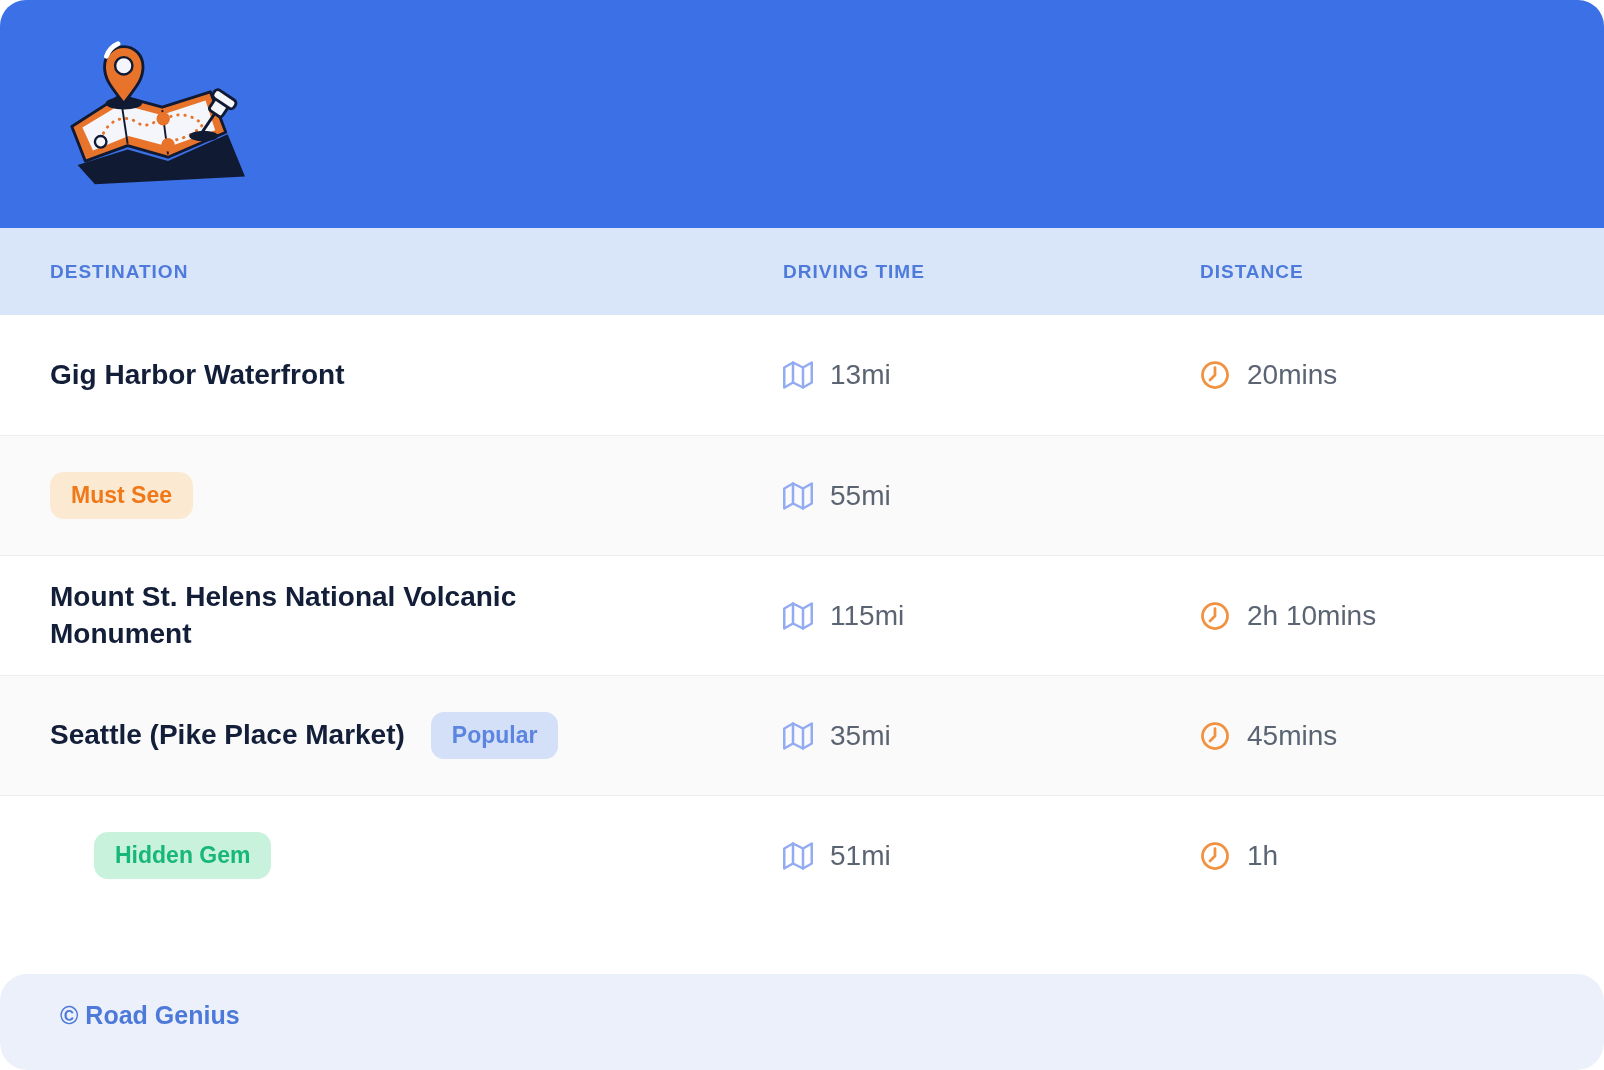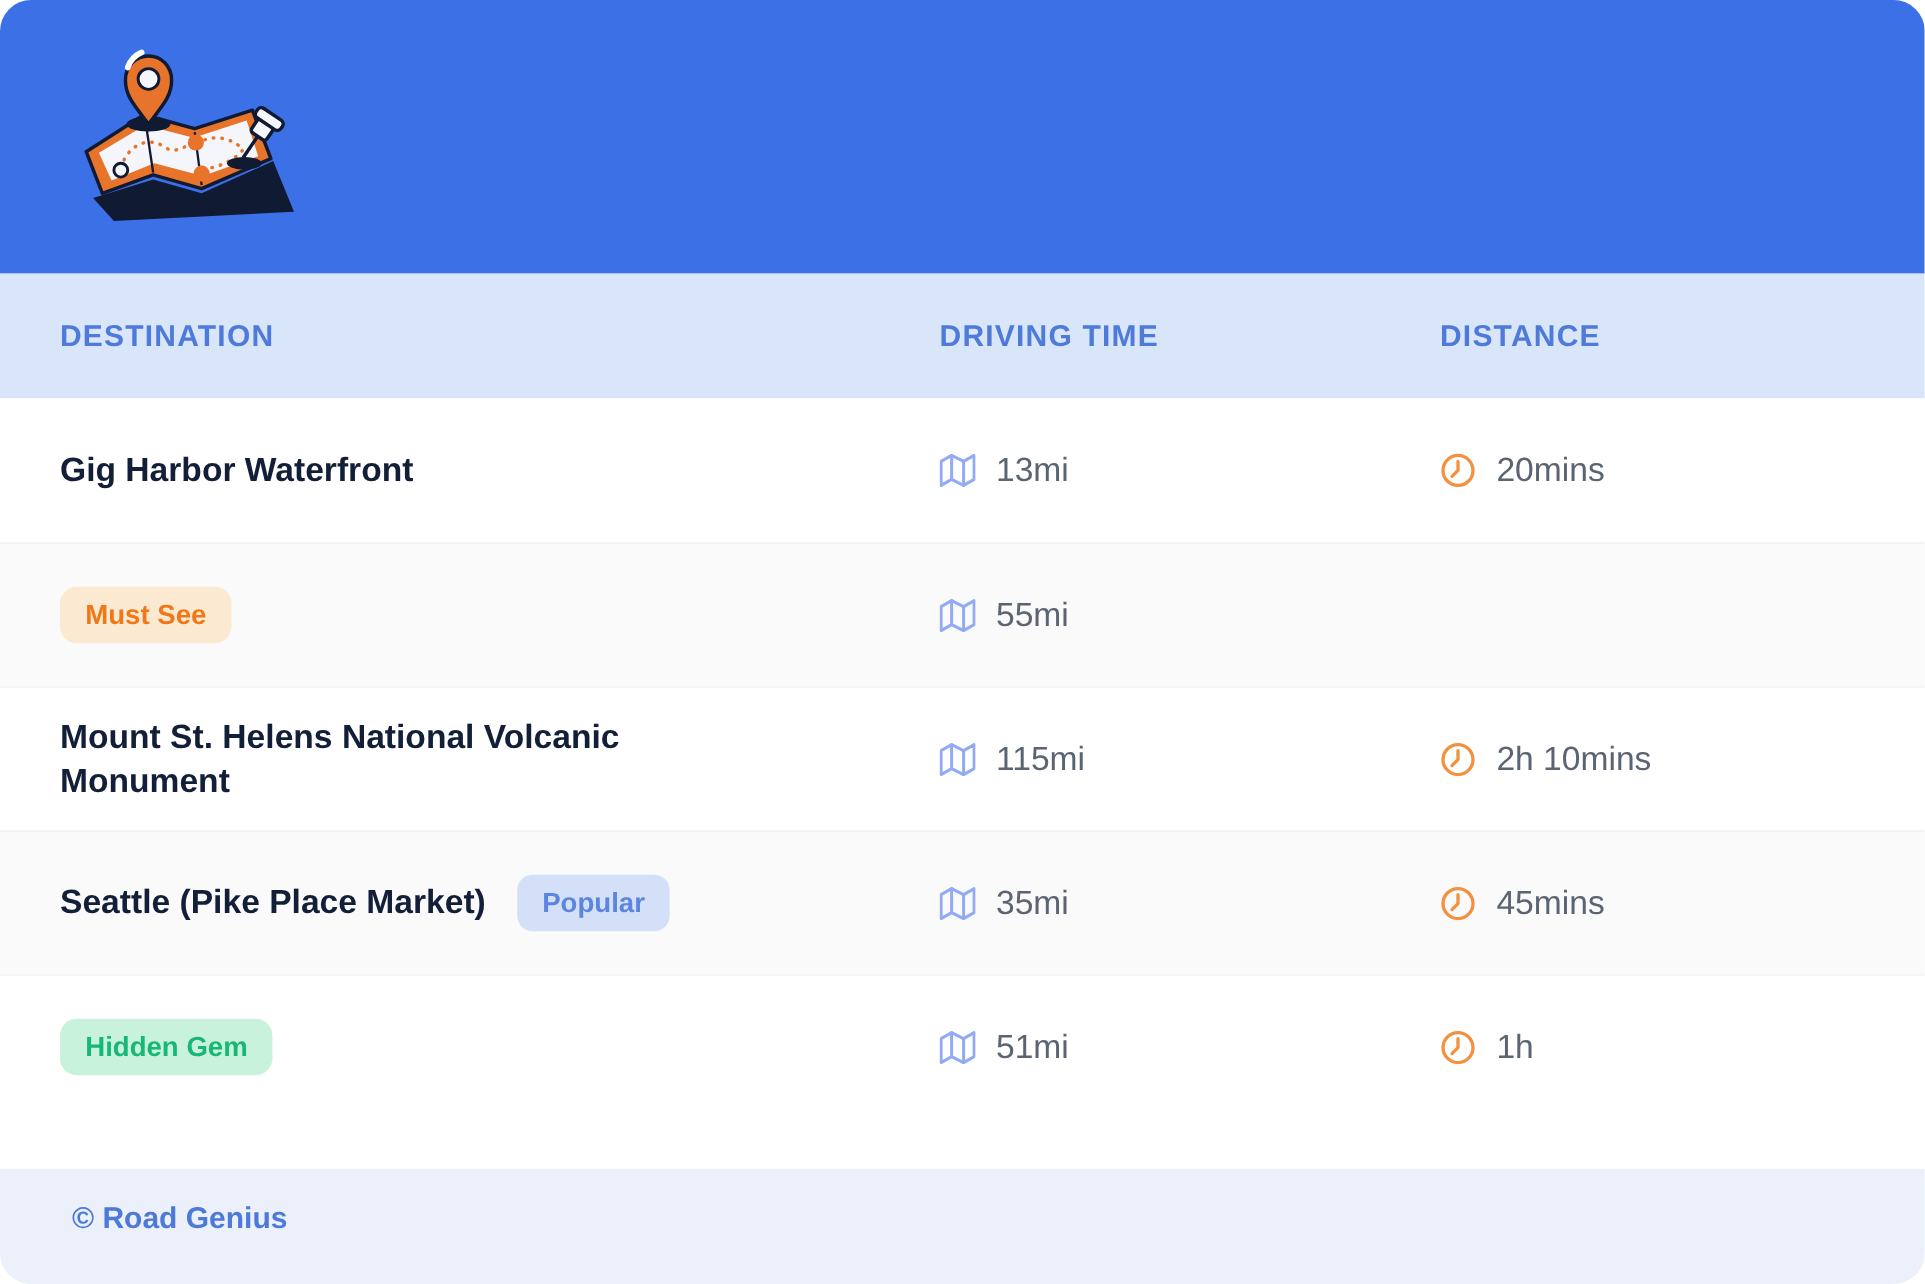--- a/index.html
+++ b/index.html
@@ -20,26 +20,26 @@
     display: flex; align-items: center; justify-content: space-between;
     padding: 0 74px 0 60px; box-sizing: border-box;
   }
   .hero-title {
     color: #ffffff; font-size: 46px; font-weight: bold; letter-spacing: 0.3px;
   }
   .illustration { width: 192px; height: 152px; margin-bottom: 4px; }
 
   
   .thead {
-    height: 104px; flex-shrink: 0;
+    height: 87px; flex-shrink: 0;
     background: var(--thead-bg, #D9E5F9);
     display: grid; grid-template-columns: 733px 417px 1fr;
     align-items: center; padding: 0 50px;
     color: var(--thead-text, #4E7BDB);
-    font-size: 25px; font-weight: bold; letter-spacing: 1px;
+    font-size: 19px; font-weight: bold; letter-spacing: 1px;
   }
 
   
   .rows { flex: 1 1 auto; }
   .row {
     display: grid; grid-template-columns: 733px 417px 1fr;
     align-items: center;
     min-height: 120px; padding: 22px 50px; box-sizing: border-box;
     background: #ffffff;
   }
@@ -51,37 +51,37 @@
     font-size: 28px; font-weight: bold; line-height: 1.32;
     color: var(--destination-text, #131F38);
     max-width: 600px;
   }
   .badge {
     font-size: 23px; font-weight: bold;
     padding: 10px 21px; border-radius: 14px; white-space: nowrap;
   }
   .badge-orange { background: var(--badge-orange-bg, #FBEAD1); color: var(--badge-orange-text, #F07818); }
   .badge-blue   { background: var(--badge-blue-bg,   #D4E0F8); color: var(--badge-blue-text,   #5B85E0); border-radius: 13px; }
-  .badge-green  { background: var(--badge-green-bg,  #C8F2DC); color: var(--badge-green-text,  #17B877); }
+  .badge-green  { background: var(--badge-green-bg,  #C8F2DC); color: var(--badge-green-text,  #17B877); margin-left: 44px; }
 
   .value-cell {
     display: flex; align-items: center; gap: 17px;
     font-size: 28px; color: var(--value-text, #5B6472);
   }
   .value-cell svg { flex-shrink: 0; }
 
   
   .footer {
     flex-shrink: 0; margin-top: auto;
     height: 96px; box-sizing: border-box;
     background: var(--footer-bg, #EBF0FA);
     display: flex; align-items: center;
     padding: 0 60px 14px 60px;
     color: var(--footer-text, #4D79DA);
-    font-size: 25px; font-weight: bold;
+    font-size: 25px; font-weight: bold; border-radius: 27px;
   }
 </style>
 </head>
 <body>
 
 <div class="card">
 
   <div class="hero">
 
     <svg class="illustration" viewBox="0 0 195 158" aria-hidden="true">

